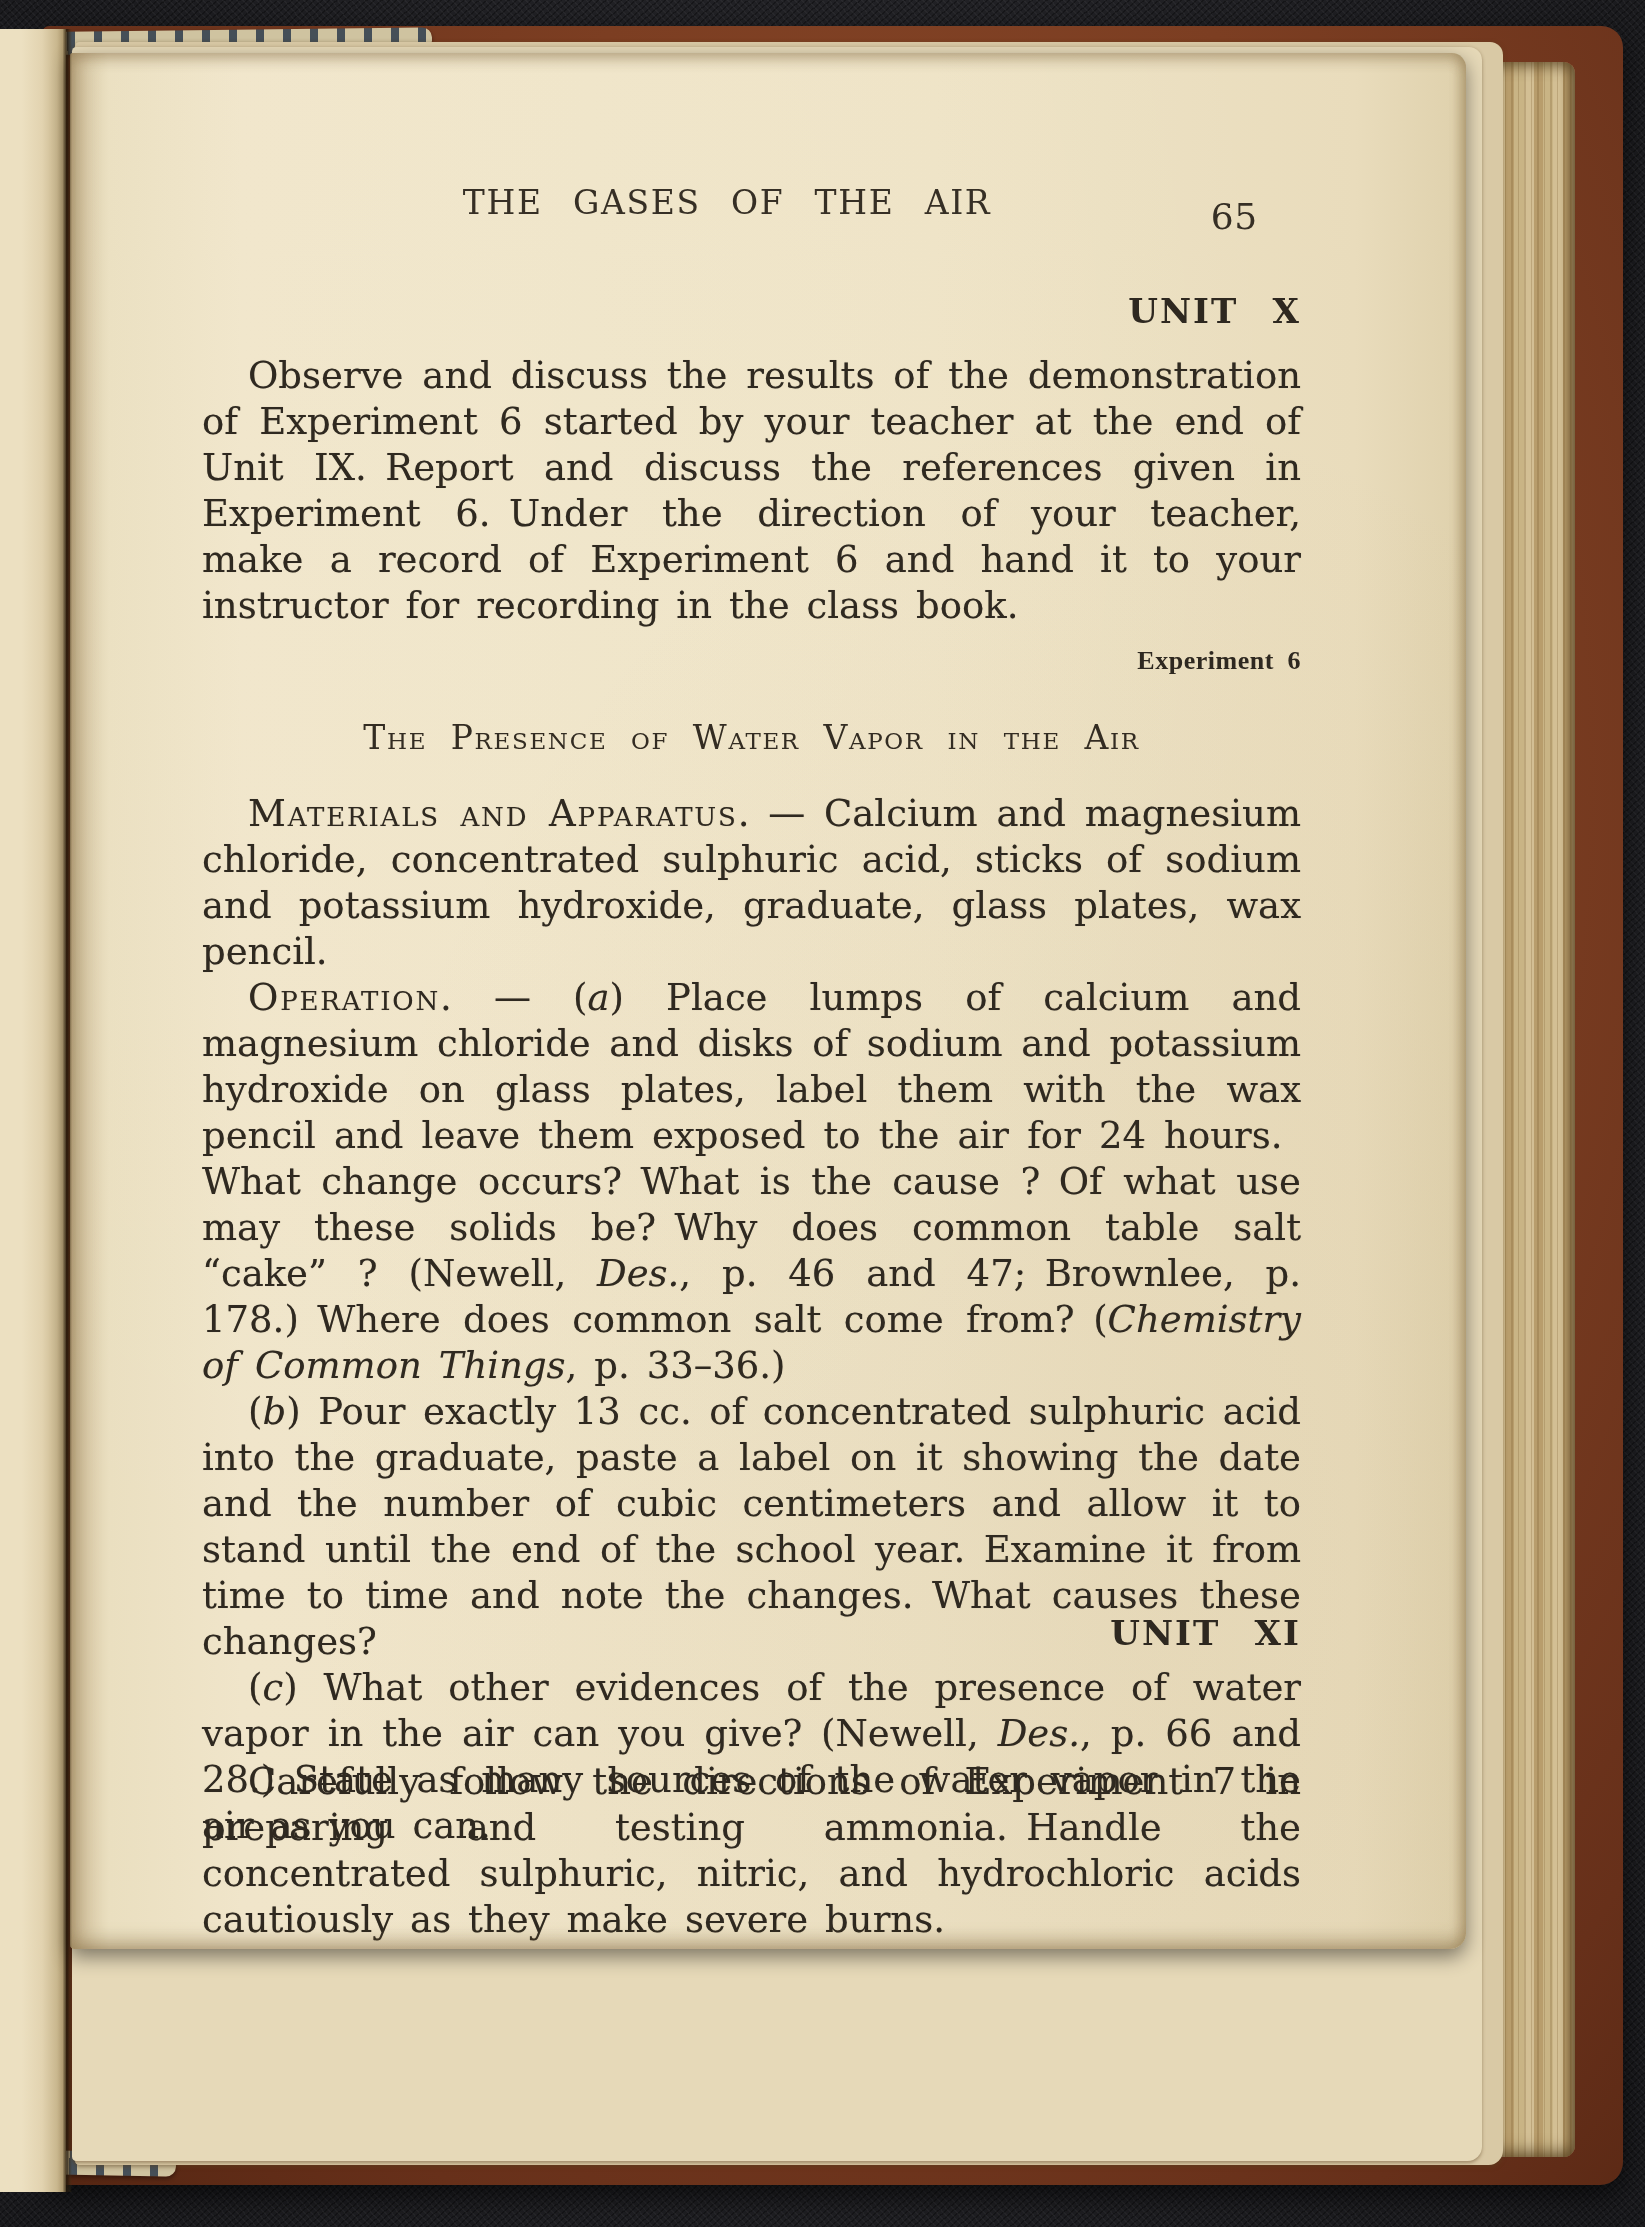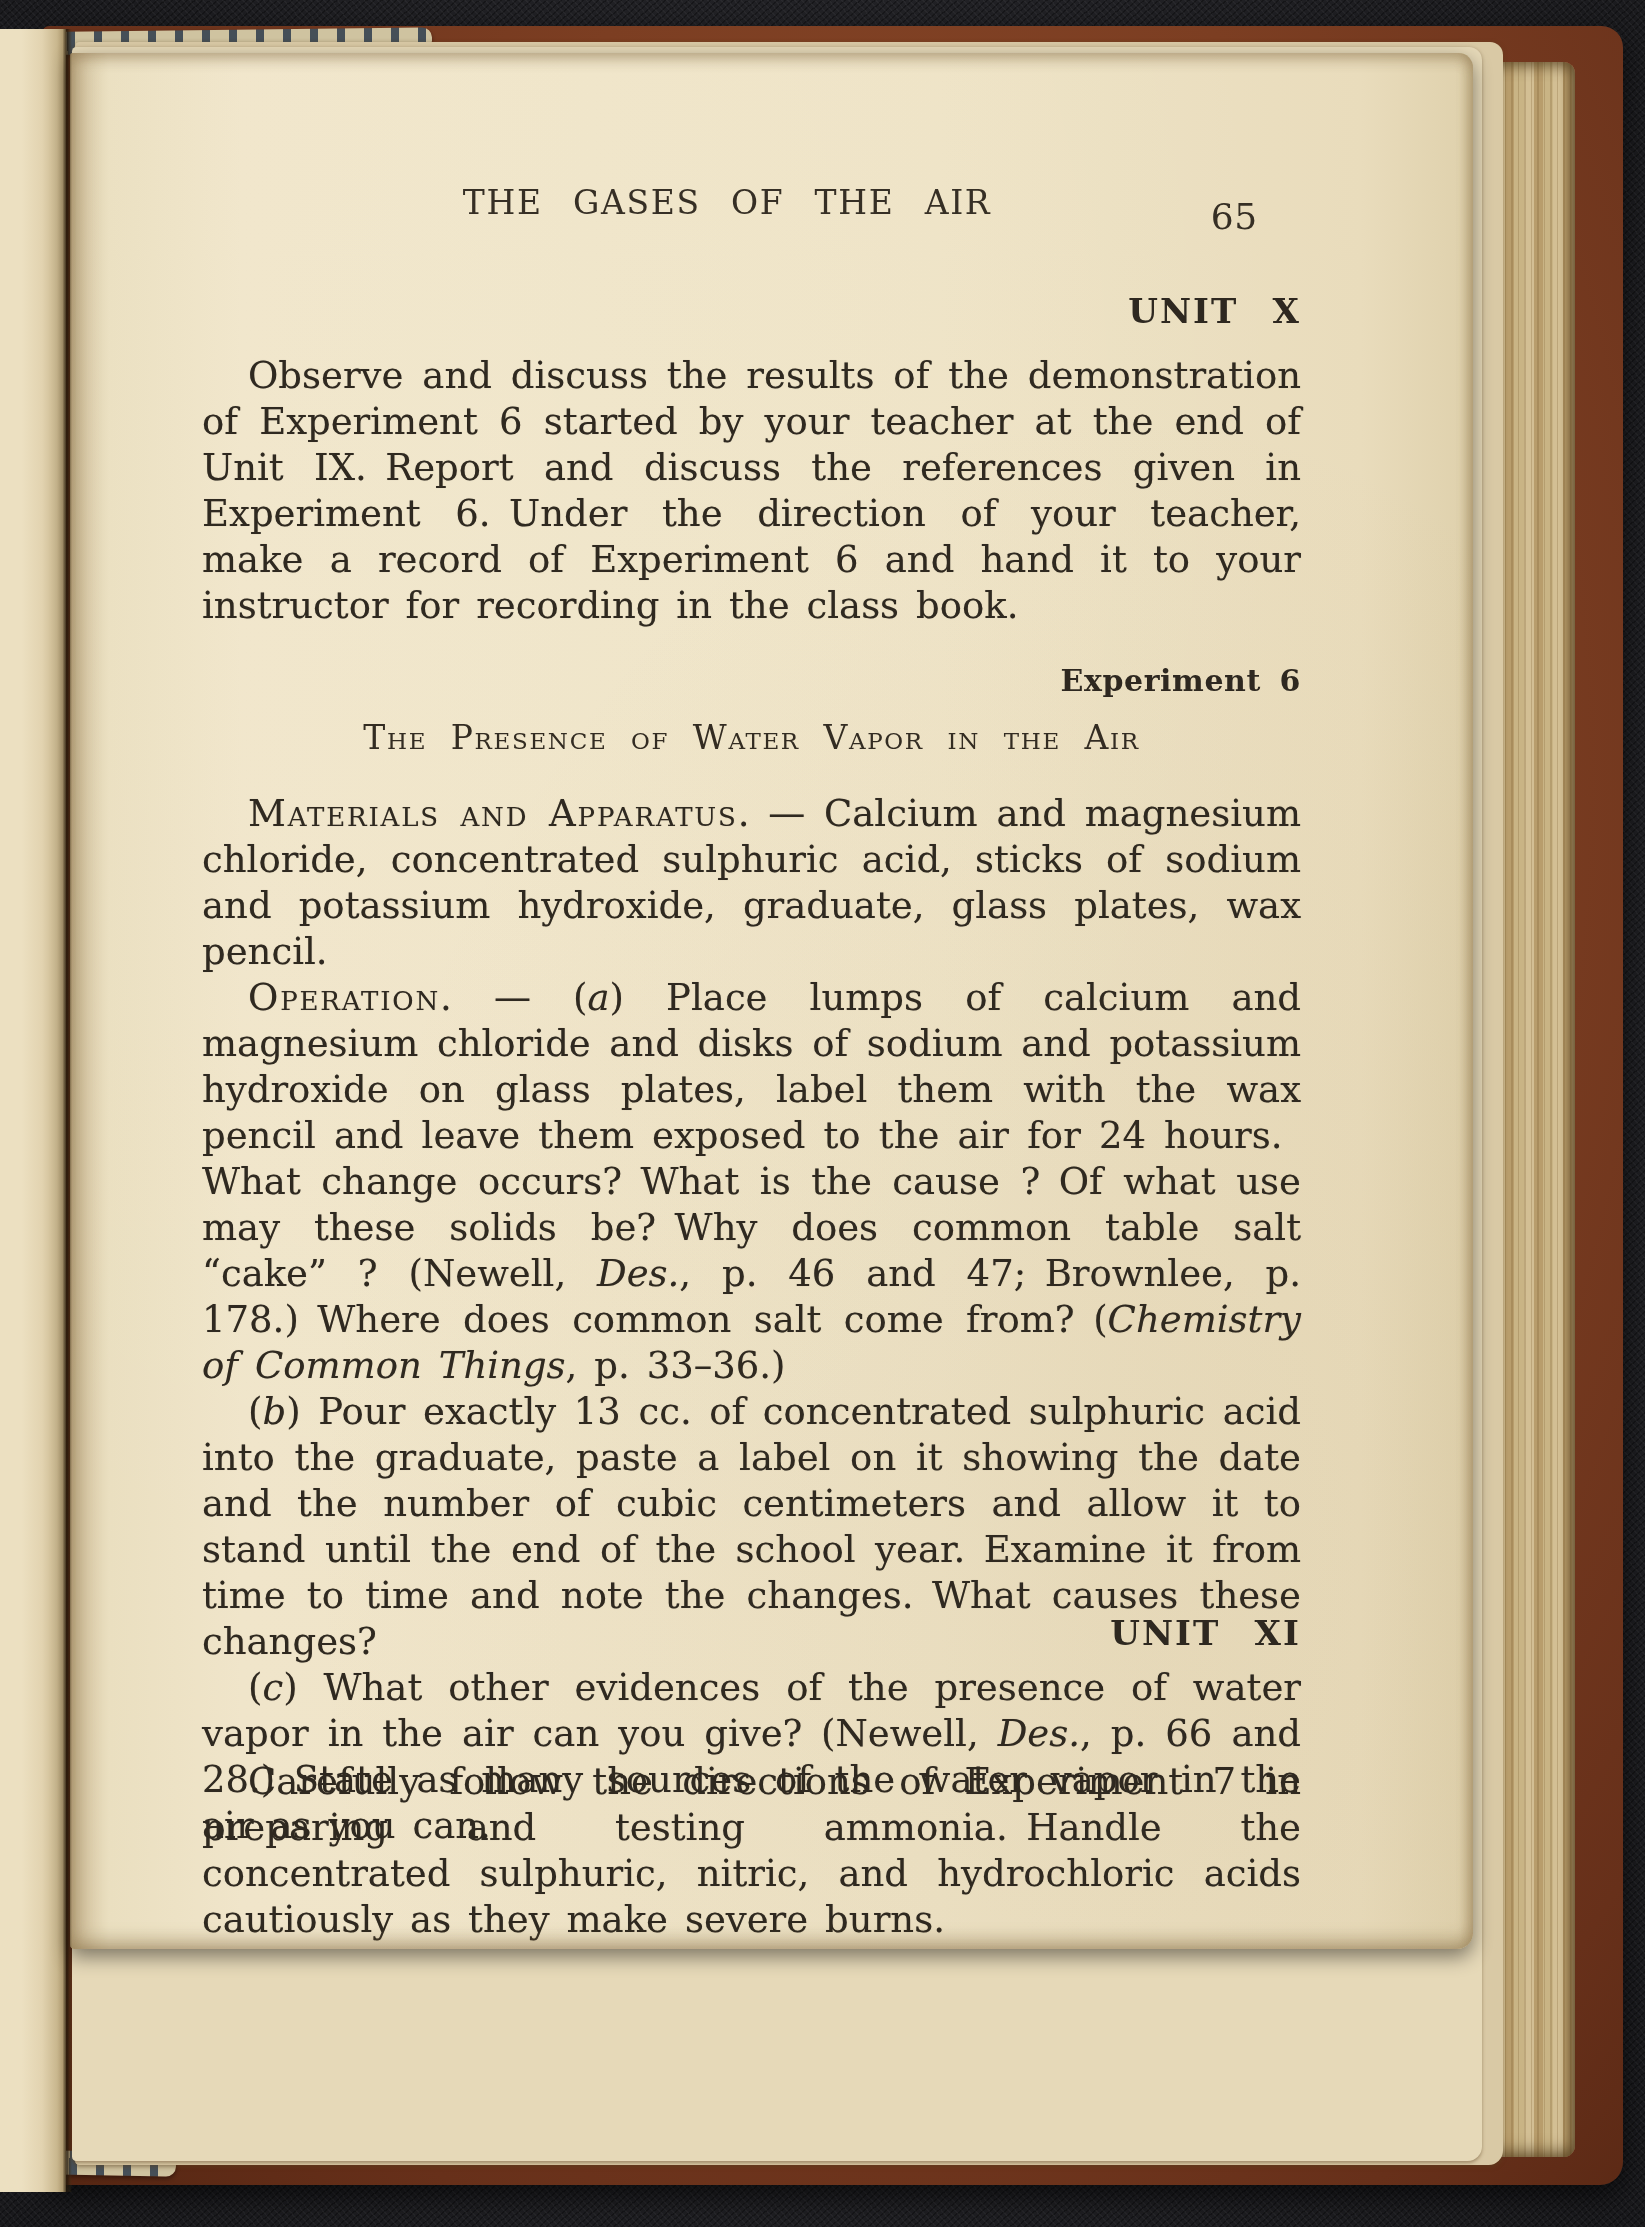--- a/index.html
+++ b/index.html
@@ -51,37 +51,36 @@
   }
   
   .page{
     position:absolute;left:70px;top:53px;width:1396px;height:1896px;z-index:5;
     background:
       radial-gradient(ellipse at 30% 20%, rgba(255,250,230,0.10), rgba(0,0,0,0) 60%),
       radial-gradient(ellipse at 75% 80%, rgba(160,130,80,0.08), rgba(0,0,0,0) 55%),
       linear-gradient(90deg,#d2c19c 0px,#eadfc0 39px,#f0e5ca 172px,#eee3c6 62%,#e9dcbc 92%,#e0d2ae 99%,#d8c8a2 100%);
     border-radius:2.9px 14.4px 16px 4.3px;
     box-shadow:0 7.2px 18.7px rgba(0,0,0,0.45);
-    padding-left:7px;
   }
   .page::after{
     content:"";position:absolute;inset:0;border-radius:inherit;pointer-events:none;
     box-shadow:inset 0 7.2px 11.5px rgba(120,92,52,0.22), inset 0 -10px 16px rgba(120,92,52,0.28),
                inset 11.5px 0 18.7px rgba(120,92,52,0.25), inset -5.7px 0 11.5px rgba(120,92,52,0.18);
   }
   .content{position:absolute;left:132px;top:0;width:1099px;height:100%;color:#322b21;}
   .content .block{position:absolute;left:0;width:1099px;}
 
   .running-header{top:130px;height:46px;font-size:33px;letter-spacing:0.05em;word-spacing:0.55em;color:#362f25;}
   .running-header .title{display:block;text-align:center;transform:translateX(-24.4px);}
   .running-header .folio{position:absolute;right:43px;top:-1.4px;font-size:36px;letter-spacing:0.02em;margin-top:14px;}
 
   .unit-heading{font-weight:bold;text-align:right;font-size:34px;letter-spacing:0.06em;word-spacing:0.6em;color:#2e2820;}
   .h-unit-x{top:238px;}
-  .h-exp6{top:610px;font-size:30px;letter-spacing:0.02em;word-spacing:0.25em;}
+  .h-exp6{top:593px;font-size:26px;letter-spacing:0.02em;word-spacing:0.25em;font-family:Liberation Serif, serif;}
   .h-presence{top:665px;font-weight:normal;font-size:33px;font-variant:small-caps;letter-spacing:0.05em;word-spacing:0.35em;text-align:center;color:#332c22;}
   .h-unit-xi{top:1560px;}
 
   .para{
     font-size:37px;line-height:46px;text-align:justify;
     word-spacing:0.14em;color:#2f2920;
     text-shadow:0 0 0.7px rgba(47,41,32,0.35);
   }
   .para.indent{text-indent:46px;}
   .p-unit-x{top:300px;}

